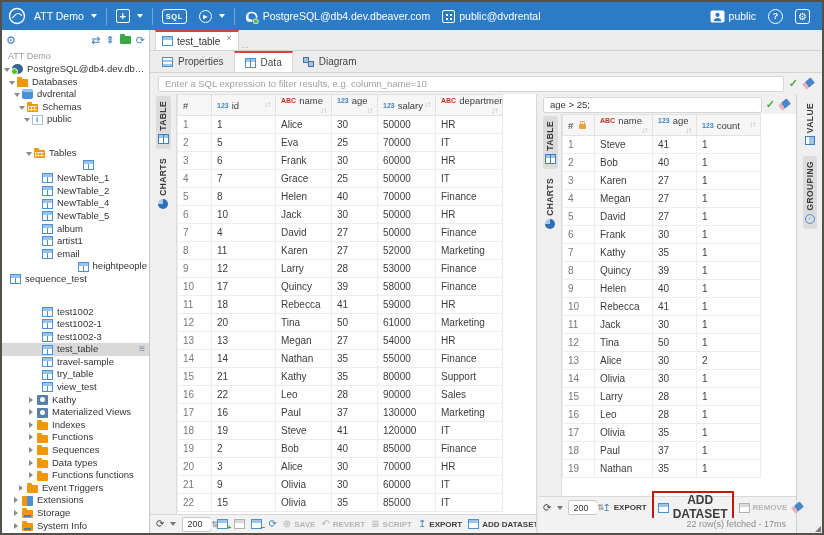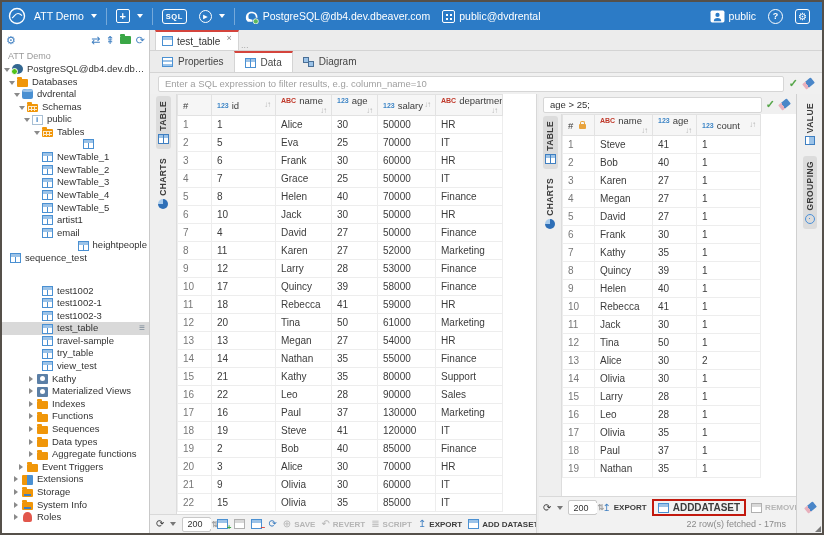--- a/index.html
+++ b/index.html
@@ -162,21 +162,21 @@
   .spin input { width: 28px; border: none; outline: none; font-size: 9px; padding-left: 4px;
                 color: #333; font-family: "Liberation Sans", sans-serif; }
   .spin .ud { color: #a0a0a0; font-size: 8px; margin-left: auto; padding-right: 2px; }
   .mini-table { width: 11px; height: 10px; border: 1px solid #4a90d2;
       background: linear-gradient(#9cc3e8 0 3px, #fff 3px); position: relative; flex: none; }
   .mini-table.gray { border-color: #b0b0b0; background: linear-gradient(#d8d8d8 0 3px, #fff 3px); }
   .mini-table .ov { position: absolute; right: -4px; bottom: -4px; font-size: 8px; font-weight: bold; line-height: 1; }
   .ov.plus { color: #3aa746; }
   .ov.minus { color: #d43f3a; }
   .annotated { border: 2px solid #c2190e; padding: 1px 4px; display: flex; align-items: center; gap: 4px; }
-  .two-line { display: flex; flex-direction: row; line-height: 1.1; font-size: 10px; text-align: center; }
+  .two-line { display: flex; flex-direction: column; line-height: 1.1; font-size: 12px; text-align: center; }
   .rstatus { height: 15px; font-size: 9px; color: #8a8a8a; text-align: right; padding: 1px 10px 0 0;
              font-weight: normal; flex: none; background: #f2f2f2; }
   .panelstrip { width: 26px; flex: none; background: #efefef; border-left: 1px solid #d0d0d0;
                 display: flex; flex-direction: column; align-items: center; padding-top: 4px; gap: 6px; }
   .grip { position: absolute; right: 1px; bottom: 1px; width: 0; height: 0;
           border-left: 6px solid transparent; border-bottom: 6px solid #7a7a7a; }
 </style>
 </head>
 <body>
 
@@ -270,21 +270,21 @@
           <div class="titem" style="padding-left: 17px;">
             <span class="chev exp"></span>
             <span class="ti ti-tfolder"></span>
             <span class="tlabel">Schemas</span>
           </div>
           <div class="titem" style="padding-left: 22px;">
             <span class="chev exp"></span>
             <span class="ti ti-info"></span>
             <span class="tlabel">public</span>
           </div>
-          <div class="titem" style="padding-left: 32px;">
+          <div class="titem" style="padding-left: 24px; margin-top: 21px;">
             <span class="chev exp"></span>
             <span class="ti ti-tfolder"></span>
             <span class="tlabel">Tables</span>
           </div>
           <div class="titem" style="padding-left: 32px; flex-direction: column;">
             <span class="chev none"></span>
             <span class="ti ti-table"></span>
             <span class="tlabel">NewTable</span>
           </div>
           <div class="titem" style="padding-left: 32px;">
@@ -293,31 +293,31 @@
             <span class="tlabel">NewTable_1</span>
           </div>
           <div class="titem" style="padding-left: 32px;">
             <span class="chev none"></span>
             <span class="ti ti-table"></span>
             <span class="tlabel">NewTable_2</span>
           </div>
           <div class="titem" style="padding-left: 32px;">
             <span class="chev none"></span>
             <span class="ti ti-table"></span>
-            <span class="tlabel">NewTable_3</span>
-          </div>
-          <div class="titem" style="padding-left: 32px;">
-            <span class="chev none"></span>
-            <span class="ti ti-table"></span>
             <span class="tlabel">NewTable_4</span>
           </div>
           <div class="titem" style="padding-left: 32px;">
             <span class="chev none"></span>
             <span class="ti ti-table"></span>
             <span class="tlabel">NewTable_5</span>
+          </div>
+          <div class="titem" style="padding-left: 32px;">
+            <span class="chev none"></span>
+            <span class="ti ti-table"></span>
+            <span class="tlabel">album</span>
           </div>
           <div class="titem" style="padding-left: 32px;">
             <span class="chev none"></span>
             <span class="ti ti-table"></span>
             <span class="tlabel">artist1</span>
           </div>
           <div class="titem" style="padding-left: 32px;">
             <span class="chev none"></span>
             <span class="ti ti-table"></span>
             <span class="tlabel">email</span>
@@ -394,21 +394,21 @@
             <span class="tlabel">Sequences</span>
           </div>
           <div class="titem" style="padding-left: 27px;">
             <span class="chev col"></span>
             <span class="ti ti-folder"></span>
             <span class="tlabel">Data types</span>
           </div>
           <div class="titem" style="padding-left: 27px;">
             <span class="chev col"></span>
             <span class="ti ti-folder"></span>
-            <span class="tlabel">Aggregate functions</span>
+            <span class="tlabel">Functions functions</span>
           </div>
           <div class="titem" style="padding-left: 17px;">
             <span class="chev col"></span>
             <span class="ti ti-folder"></span>
             <span class="tlabel">Event Triggers</span>
           </div>
           <div class="titem" style="padding-left: 12px;">
             <span class="chev col"></span>
             <span class="ti ti-ext"></span>
             <span class="tlabel">Extensions</span>

